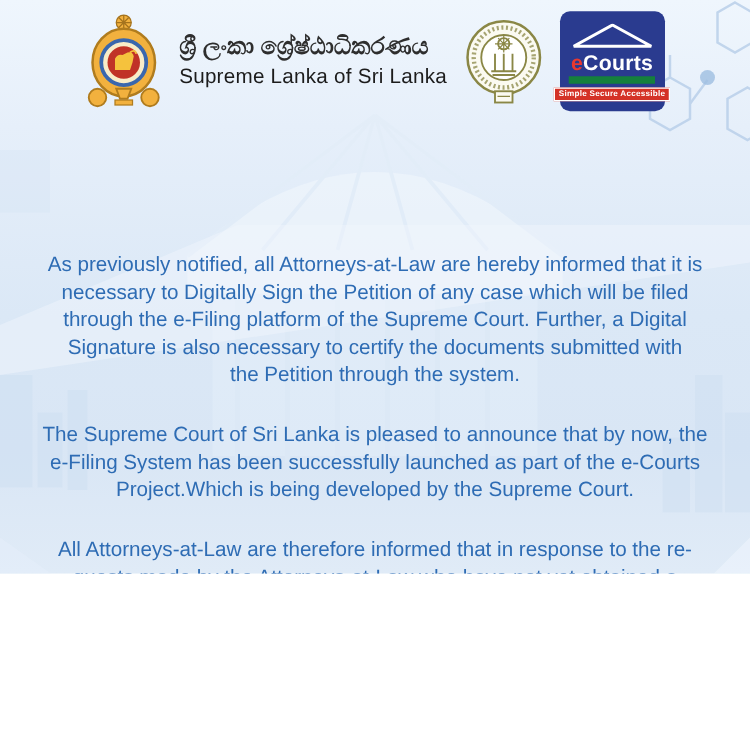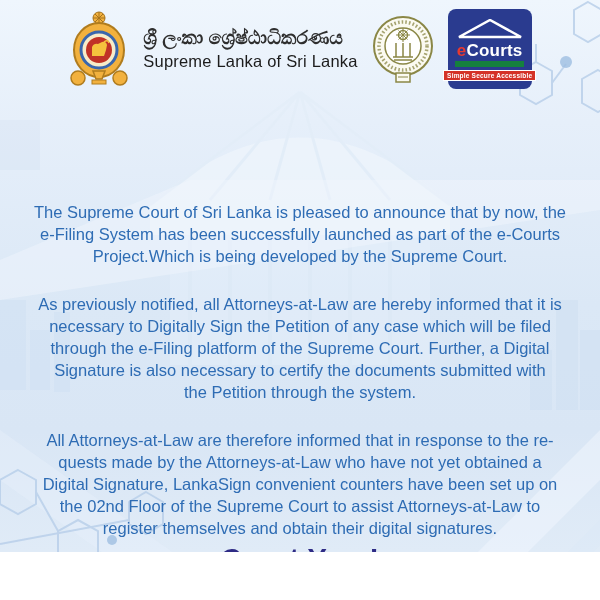--- a/index.html
+++ b/index.html
@@ -1,17 +1,17 @@
 <!DOCTYPE html>
 <html><head>
 <meta charset="utf-8">
 <style>
   html,body{margin:0;padding:0;}
   .canvas{
-    position:relative;width:600px;height:552px;overflow:hidden;
+    position:relative;width:600px;height:459px;overflow:hidden;
     font-family:"Liberation Sans",sans-serif;
     background:linear-gradient(180deg,#eff6fd 0%,#e6effa 22%,#dbe8f6 55%,#d9e6f5 78%,#e0ebf7 100%);
   }
   .bg-decor{position:absolute;inset:0;pointer-events:none;}
   
   .header{
     position:absolute;top:6px;left:0;right:0;height:86px;
     display:flex;justify-content:center;align-items:center;gap:13px;
   }
   .emblem{flex:0 0 auto;}
@@ -150,28 +150,28 @@
       <svg class="ecourts-roof" width="64" height="22" viewBox="0 0 64 22">
         <polygon points="32,1 63,18 1,18" fill="#2a3b8f" stroke="#ffffff" stroke-width="2.5"></polygon>
       </svg>
       <div class="ecourts-word"><span class="e">e</span><span class="rest">Courts</span></div>
       <div class="ecourts-tagline">Simple Secure Accessible</div>
     </div>
   </div>
 
 
   <div class="body-text">
-    <p class="para">The Supreme Court of Sri Lanka is pleased to announce that by now, the
-e-Filing System has been successfully launched as part of the e-Courts
-Project.Which is being developed by the Supreme Court.</p>
     <p class="para">As previously notified, all Attorneys-at-Law are hereby informed that it is
 necessary to Digitally Sign the Petition of any case which will be filed
 through the e-Filing platform of the Supreme Court. Further, a Digital
 Signature is also necessary to certify the documents submitted with
 the Petition through the system.</p>
+    <p class="para">The Supreme Court of Sri Lanka is pleased to announce that by now, the
+e-Filing System has been successfully launched as part of the e-Courts
+Project.Which is being developed by the Supreme Court.</p>
     <p class="para">All Attorneys-at-Law are therefore informed that in response to the re-
 quests made by the Attorneys-at-Law who have not yet obtained a
 Digital Signature, LankaSign convenient counters have been set up on
 the 02nd Floor of the Supreme Court to assist Attorneys-at-Law to
 register themselves and obtain their digital signatures.</p>
   </div>
 
   <div class="thanks">Court You !</div>
 
 </div>

